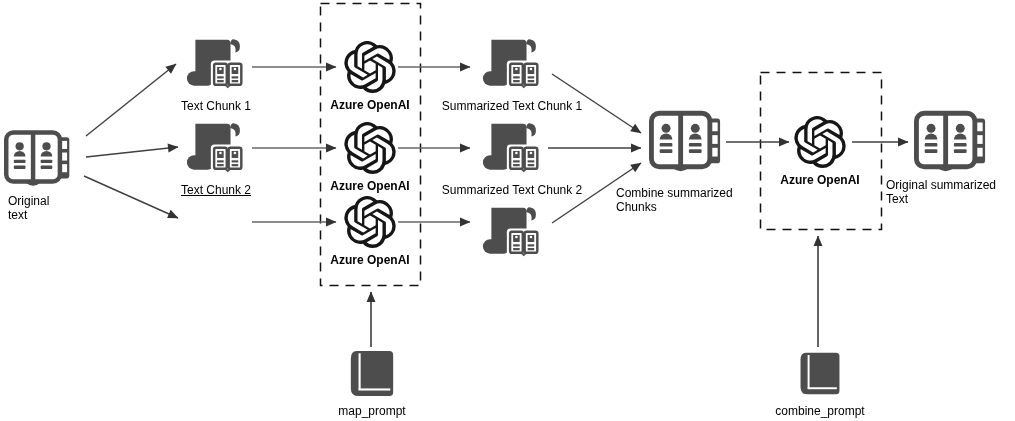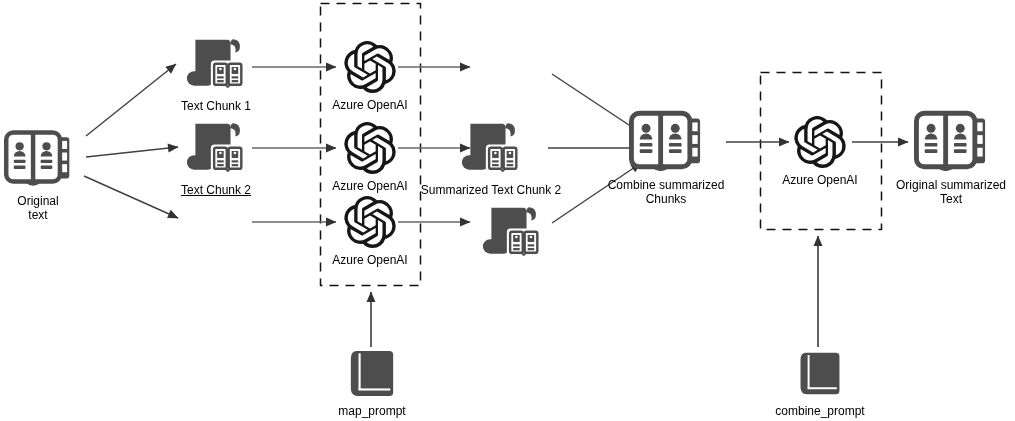--- a/index.html
+++ b/index.html
@@ -11,24 +11,24 @@
     overflow:hidden;
   }
   .layer{position:absolute;left:0;top:0;width:1015px;height:421px;}
   .node{
     position:absolute;
     display:flex;flex-direction:column;align-items:center;
   }
   .node .label{
     margin-top:4px;
     font-size:12px;line-height:1.18;
-    color:#000000;text-align:center;
+    color:#000000;
     white-space:normal;
   }
-  .node.azure .label{margin-top:5px;}
+  .node.azure .label{margin-top:5px;font-weight:bold;}
   .node.bigbook .label{margin-top:6px;}
   .node.prompt .label{margin-top:5px;}
   .lbl-narrow{max-width:60px;}
   svg.icon{display:block;}
   .ic{fill:#4d4d4d;}
   .ic-w{fill:#ffffff;}
   .openai{fill:#161616;}
 </style>
 </head>
 <body>
@@ -153,35 +153,41 @@
     <div class="label">Azure OpenAI</div>
   </div>
 
   <div class="node azure" style="left:315px;top:196px;width:110px;">
     <svg class="icon" width="52" height="52">
         <use href="#sym-openai" xlink:href="#sym-openai"></use>
       </svg>
     <div class="label">Azure OpenAI</div>
   </div>
 
-
-  <div class="node" style="left:406px;top:121px;width:170px;">
+  <div class="node" style="left:427px;top:37px;width:170px;">
+    <svg class="icon" width="60" height="58">
+        <use href="#sym-scroll" xlink:href="#sym-scroll"></use>
+      </svg>
+    <div class="label">Summarized Text Chunk 1</div>
+  </div>
+
+  <div class="node" style="left:427px;top:121px;width:170px;">
     <svg class="icon" width="60" height="58">
         <use href="#sym-scroll" xlink:href="#sym-scroll"></use>
       </svg>
     <div class="label">Summarized Text Chunk 2</div>
   </div>
 
   <div class="node" style="left:427px;top:205px;width:170px;">
     <svg class="icon" width="60" height="58">
         <use href="#sym-scroll" xlink:href="#sym-scroll"></use>
       </svg>
   </div>
 
-  <div class="node bigbook" style="left:596px;top:108px;width:140px;">
+  <div class="node bigbook" style="left:616px;top:108px;width:140px;gap:8px;">
     <svg class="icon" width="74" height="64">
         <use href="#sym-openbook" xlink:href="#sym-openbook"></use>
       </svg>
     <div class="label">Combine summarized Chunks</div>
   </div>
 
   <div class="node azure" style="left:760px;top:116px;width:120px;">
     <svg class="icon" width="52" height="52">
         <use href="#sym-openai" xlink:href="#sym-openai"></use>
       </svg>

